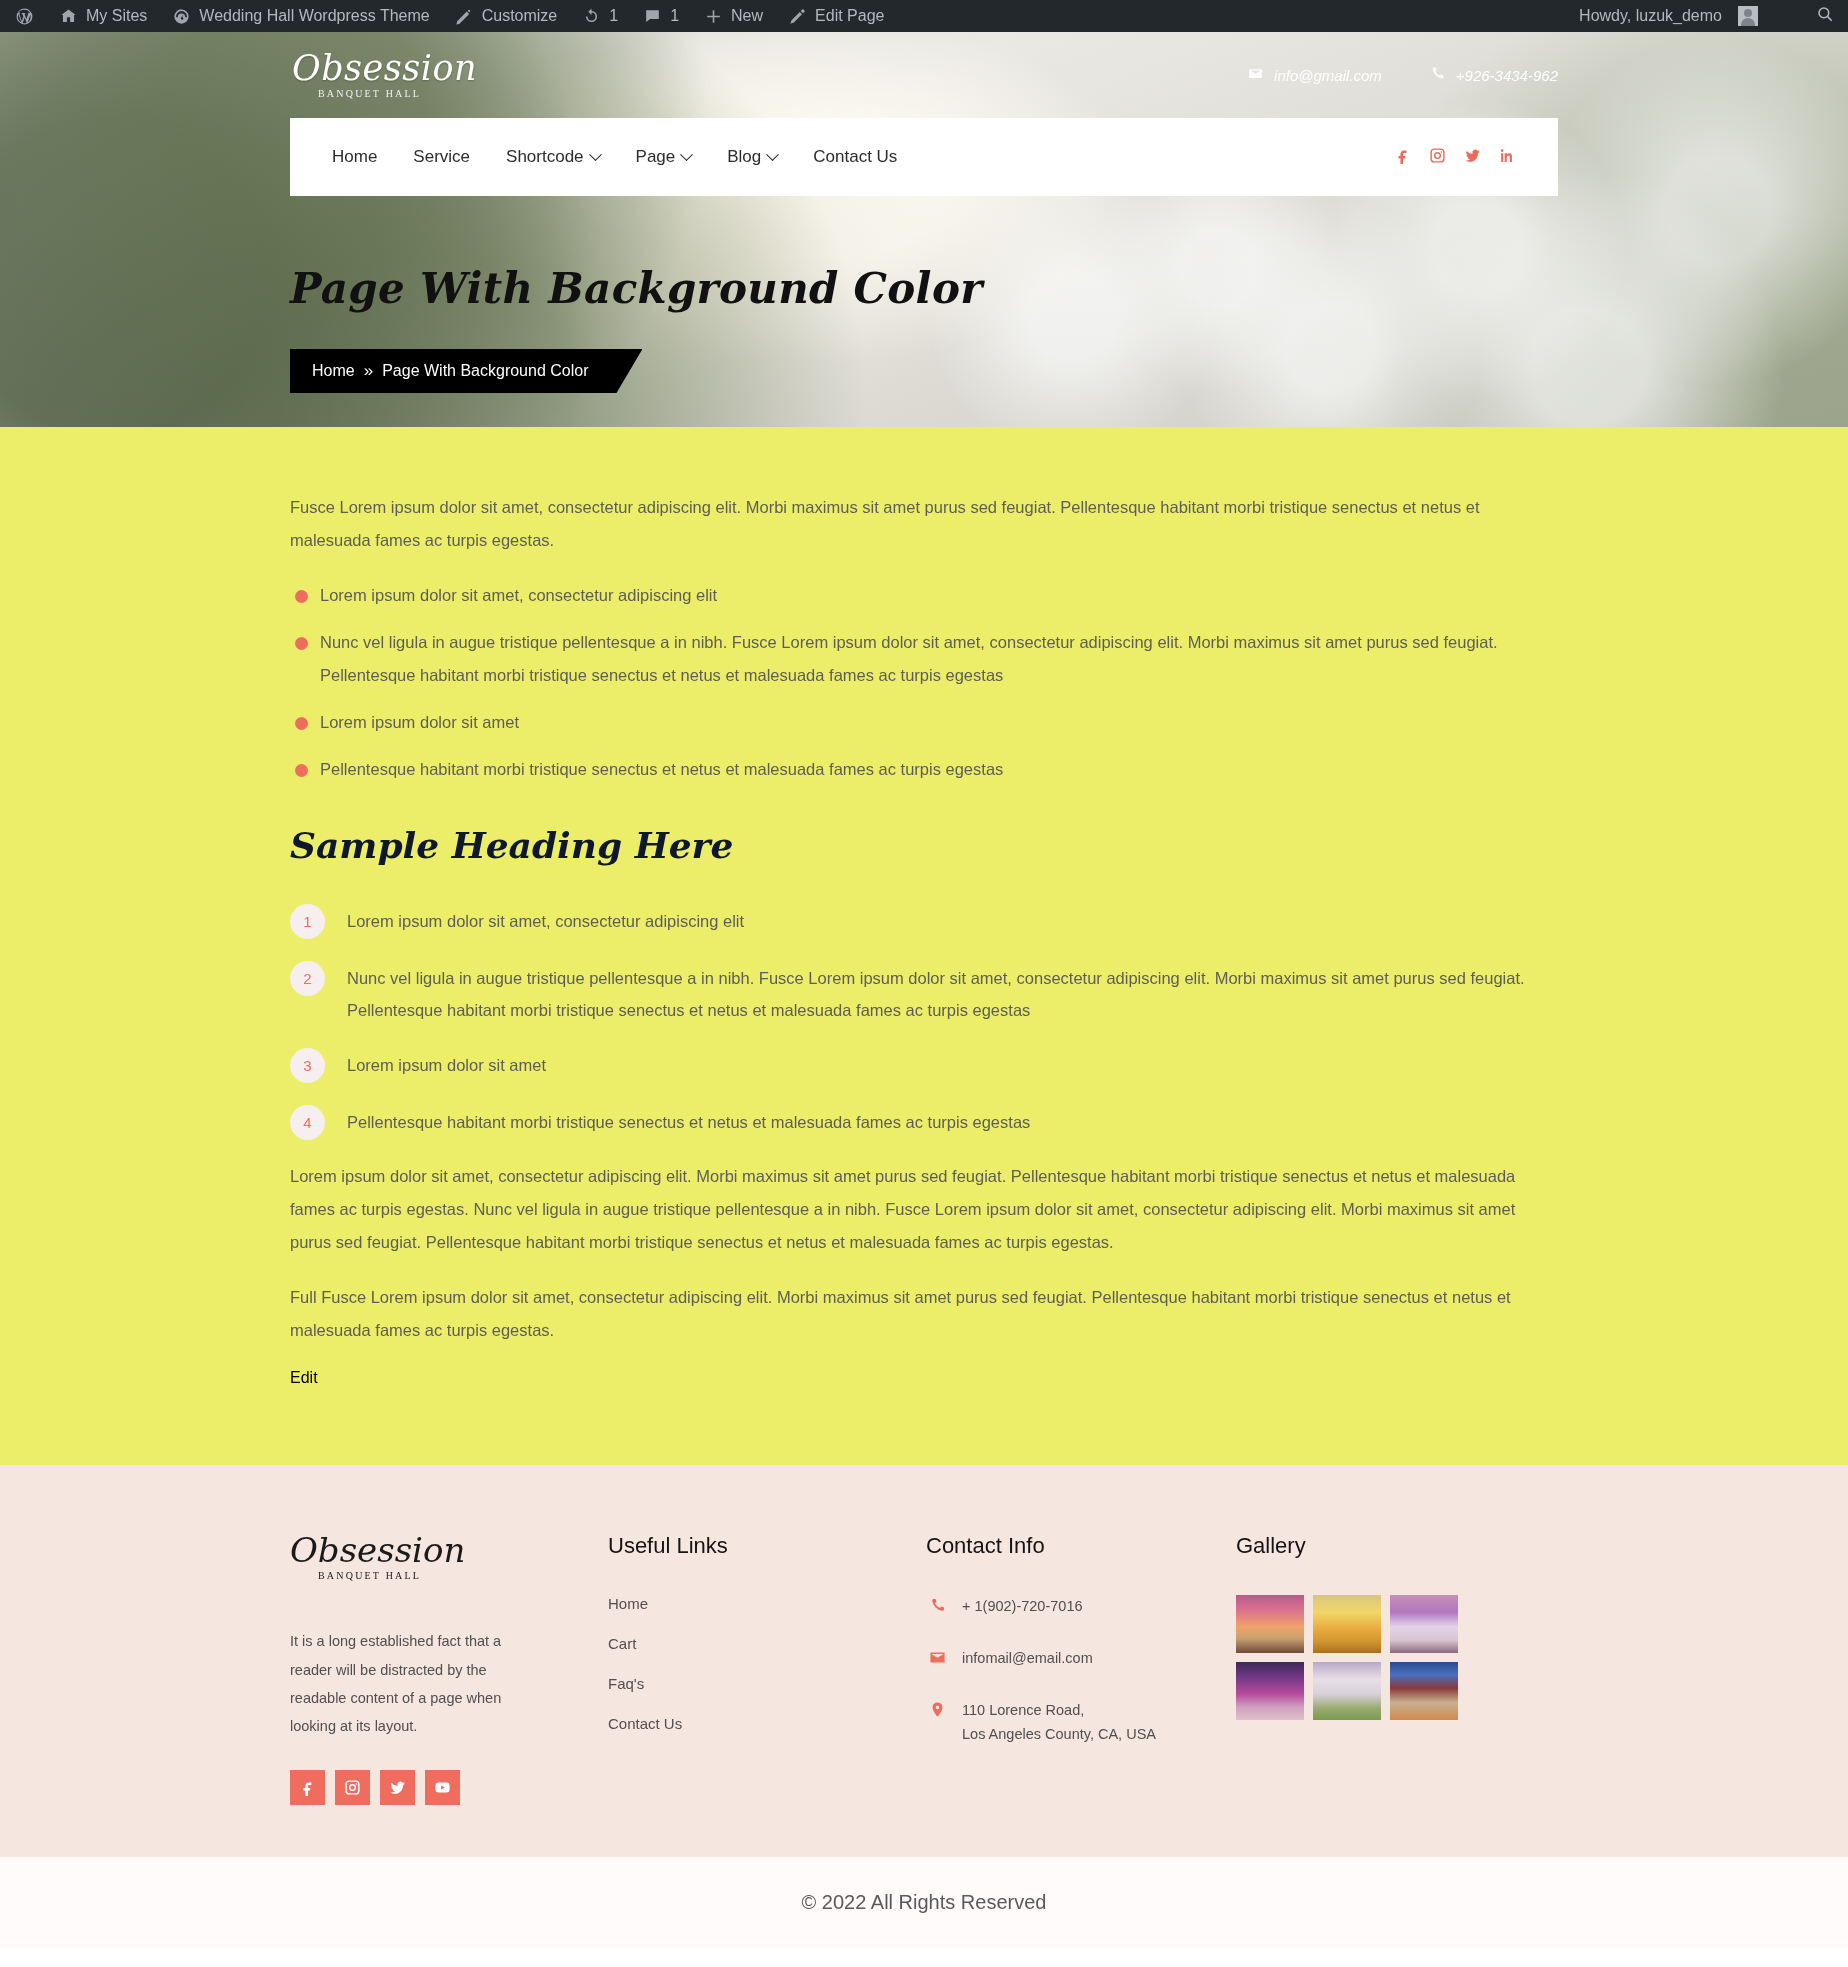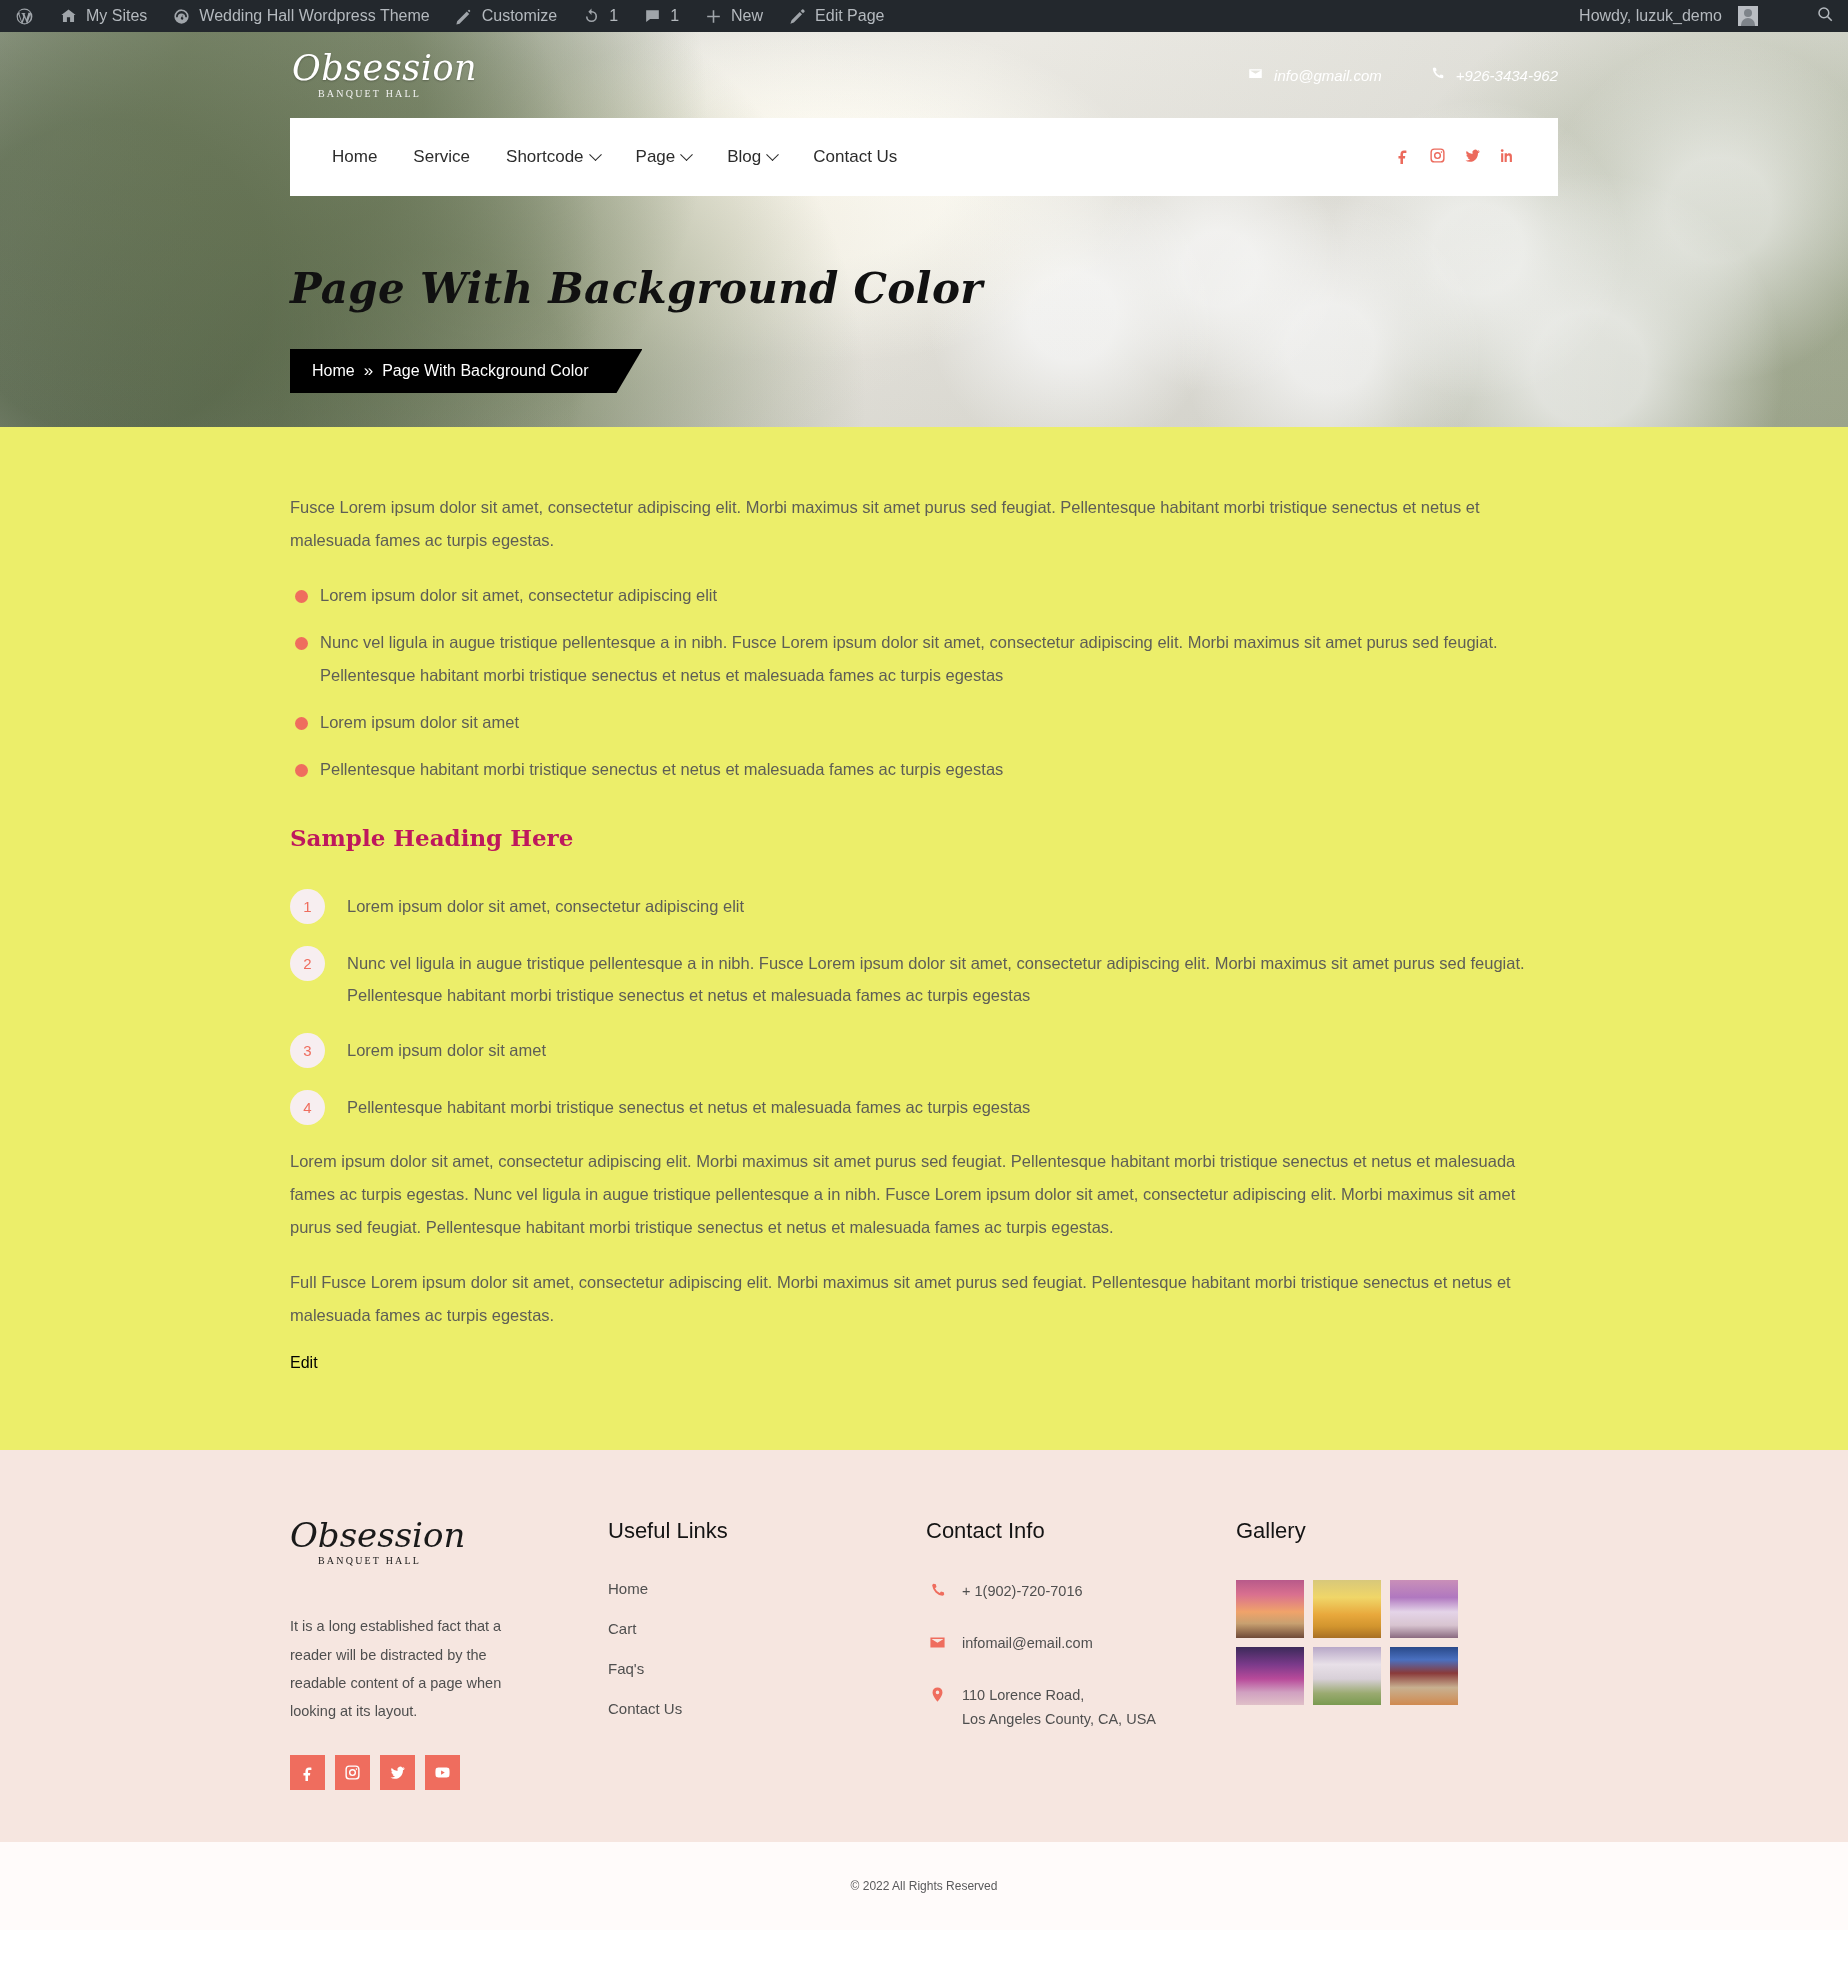--- a/index.html
+++ b/index.html
@@ -179,23 +179,24 @@
     margin-bottom: 14px;
   }
   ul.bullets li::before {
     content: "";
     position: absolute; left: 5px; top: 11px;
     width: 13px; height: 13px; border-radius: 50%;
     background: #ef6d5e;
   }
   h2.sample {
     font-family: "DejaVu Serif", serif;
+    font-style: italic;
     font-weight: bold;
-    font-size: 23px;
-    color: #be185d;
+    font-size: 36px;
+    color: #0f172a;
     margin: 38px 0 36px;
   }
   ol.numbered { list-style: none; }
   ol.numbered li {
     display: flex; align-items: flex-start; gap: 22px;
     margin-bottom: 20px;
   }
   .num-circle {
     flex: 0 0 auto;
     width: 35px; height: 35px; border-radius: 50%;
@@ -260,21 +261,21 @@
   .g3 { background: linear-gradient(180deg,#c98fb8 0%,#b078c0 30%,#e4d4e8 55%,#d8c4d0 78%,#8a6a80 100%); }
   .g4 { background: linear-gradient(180deg,#3c2a5a 0%,#7a3a8a 30%,#b84a9a 55%,#d0a0c0 78%,#e0c0c8 100%); }
   .g5 { background: linear-gradient(180deg,#b8a8c8 0%,#e8e0e8 30%,#d8d0d8 55%,#9aaa70 80%,#7a9a50 100%); }
   .g6 { background: linear-gradient(180deg,#2a4a8a 0%,#4a70c0 22%,#8a3a3a 45%,#c8b090 70%,#d08a50 100%); }
 
   .copybar {
     background: #fffbfa;
     padding: 34px 0 36px;
     text-align: center;
   }
-  .copybar span { font-size: 12px; color: #59595b; }
+  .copybar span { font-size: 20px; color: #59595b; }
 </style>
 </head>
 <body>
 
 <div class="adminbar">
   <div class="ab-item">
     <span class="ab-icon">
       <svg viewBox="0 0 24 24">
           <path d="M12 2a10 10 0 100 20 10 10 0 000-20zm0 1.4a8.6 8.6 0 017.3 4h-2.6c.1.5 0 1-.2 1.6l-2.2 6.4-2.3-6.8h1l-.1-1.1H8.3l-.1 1.1h1l1.3 3.7L8.6 18 5.3 8.1c.4 0 1 .1 1 .1l.1-1.1c-.9 0-1.8.1-2.2.1A8.6 8.6 0 0112 3.4zM3.6 12c0-1.1.2-2.1.6-3l3.9 10.7A8.6 8.6 0 013.6 12zm8.4 8.6c-.8 0-1.6-.1-2.3-.3l2.5-7.1 2.5 6.9v.1c-.8.3-1.7.4-2.7.4zm4-1.1l2.4-6.9c.5-1.2.6-2.1.6-2.9v-.4a8.6 8.6 0 01-3 10.2z"></path>
         </svg>

